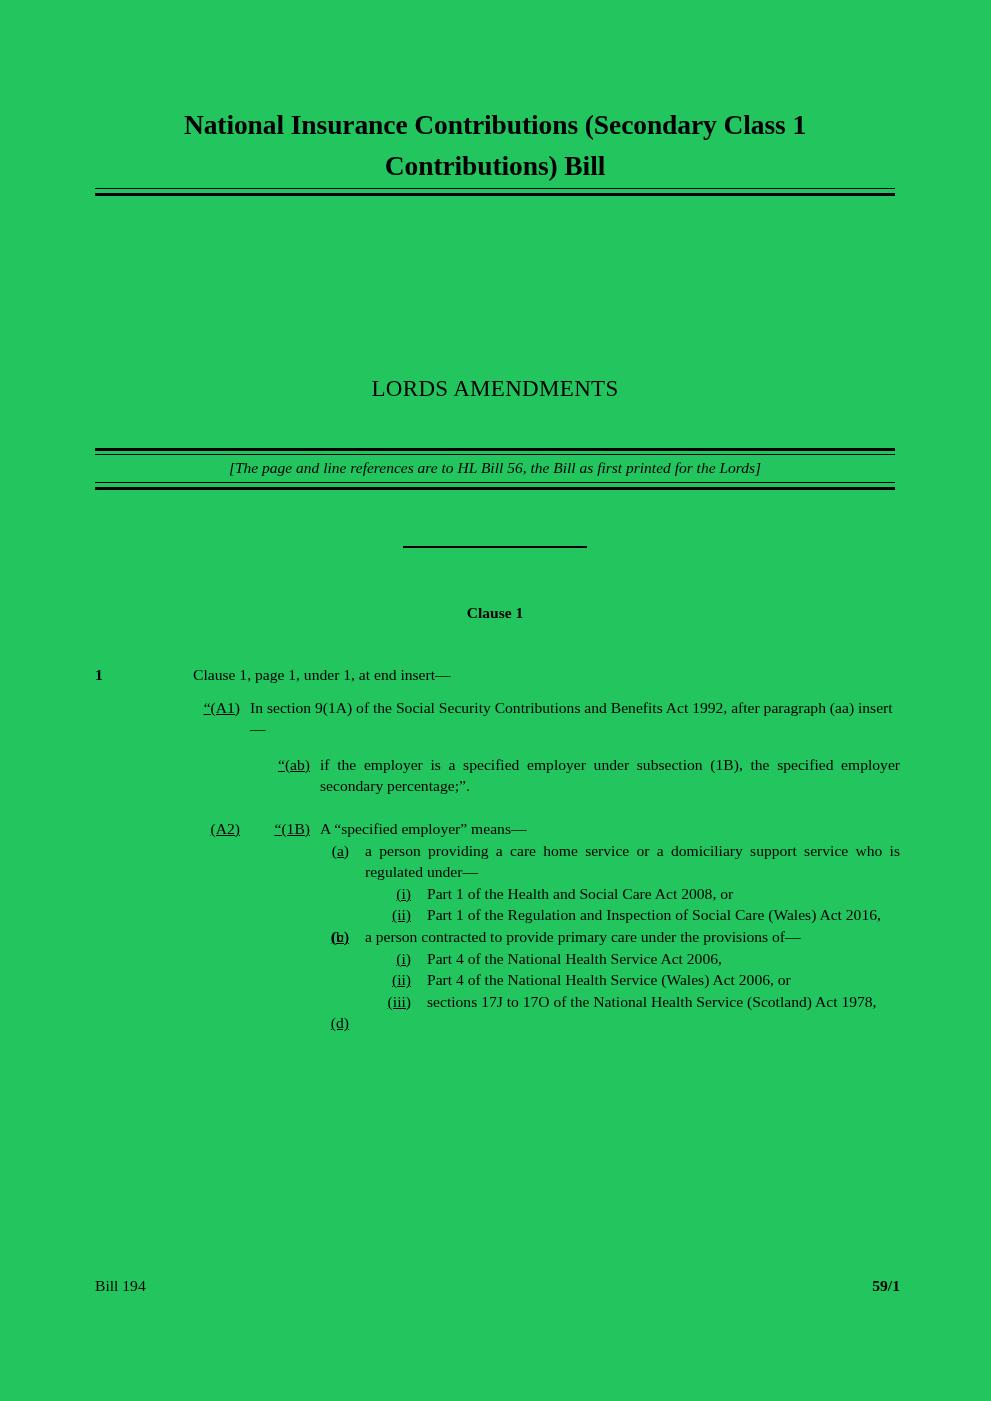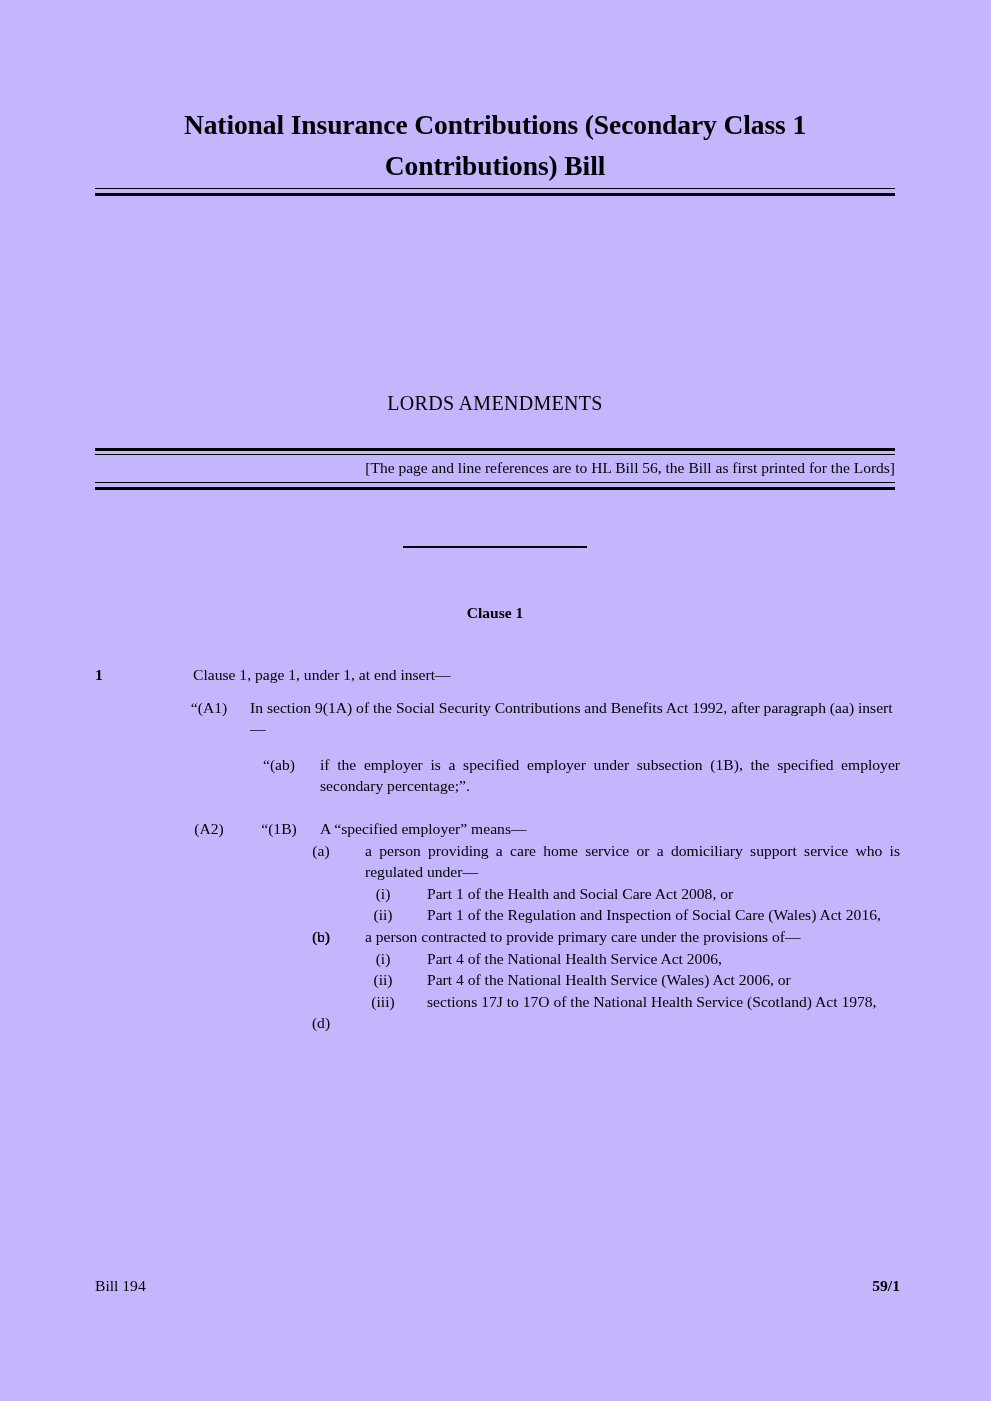--- a/index.html
+++ b/index.html
@@ -8,21 +8,21 @@
     background: #ffffff;
   }
   body {
     font-family: "Liberation Serif", "DejaVu Serif", serif;
     color: #000000;
   }
   .page {
     position: relative;
     width: 991px;
     height: 1401px;
-    background: #c4b5fd;
+    background: #22c55e;
     overflow: hidden;
     box-sizing: border-box;
   }
 
   
   .doc-title {
     position: absolute;
     left: 95px;
     top: 104px;
     width: 800px;
@@ -49,34 +49,35 @@
     top: 546px;
     width: 184px;
     height: 1.5px;
     background: #000000;
   }
 
   
   .lords-heading {
     position: absolute;
     left: 95px;
-    top: 392px;
-    width: 800px;
-    text-align: center;
-    font-size: 20px;
+    top: 376px;
+    width: 800px;
+    text-align: center;
+    font-size: 23px;
     letter-spacing: 0.3px;
   }
 
   
   .ref-note {
     position: absolute;
     left: 95px;
     top: 459px;
     width: 800px;
-    text-align: right;
+    text-align: center;
+    font-style: italic;
     font-size: 15.5px;
   }
 
   
   .clause-heading {
     position: absolute;
     left: 95px;
     top: 604px;
     width: 800px;
     text-align: center;
@@ -110,22 +111,23 @@
   }
 
   
   .item {
     position: relative;
     display: block;
   }
   .item > .lbl {
     position: absolute;
     top: 0;
-    text-align: center;
+    text-align: right;
     white-space: nowrap;
+    text-decoration: underline;
   }
   .item > .txt {
     text-align: justify;
     text-justify: inter-word;
   }
   .item > .txt.nojust { text-align: left; }
 
   
   .lvl-a      { margin-top: 11px; }
   .lvl-a > .lbl { left: 83px; width: 62px; }

